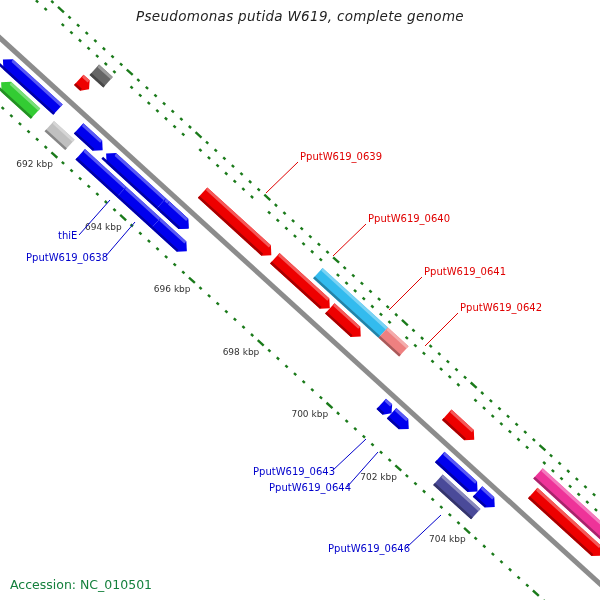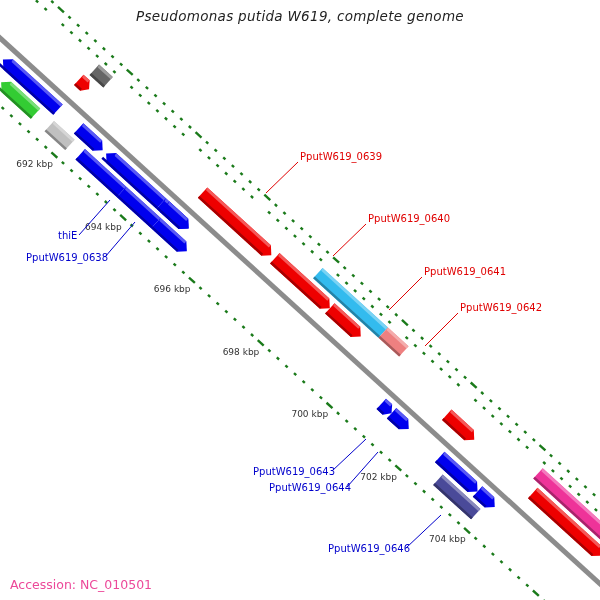--- a/index.html
+++ b/index.html
@@ -1,19 +1,19 @@
 <!DOCTYPE html>
 <html><head>
 <meta charset="utf-8">
 <style>
   html, body { margin:0; padding:0; background:#ffffff; }
   #stage { position:relative; width:600px; height:600px; overflow:hidden; background:#fff; font-family:"DejaVu Sans", sans-serif; }
   #title { position:absolute; top:8px; left:0; width:600px; text-align:center; font-style:italic; font-size:13.5px; color:#222; letter-spacing:0.3px; }
   #map { position:absolute; left:0; top:0; }
-  .footer { position:absolute; bottom:8px; font-size:12.5px; color:#ec4899; background:rgba(255,255,255,0.85); padding:0 2px; }
+  .footer { position:absolute; bottom:8px; font-size:12.5px; color:#15803d; background:rgba(255,255,255,0.85); padding:0 2px; }
   #accession { left:8px; }
   #summary { right:6px; }
   .tick-label { font-size:9px; fill:#333; font-family:"DejaVu Sans", sans-serif; }
   .gene-label { font-size:10px; font-family:"DejaVu Sans", sans-serif; }
 </style>
 </head>
 <body>
 
 <div id="stage">
   <div id="title">Pseudomonas putida W619, complete genome</div>

